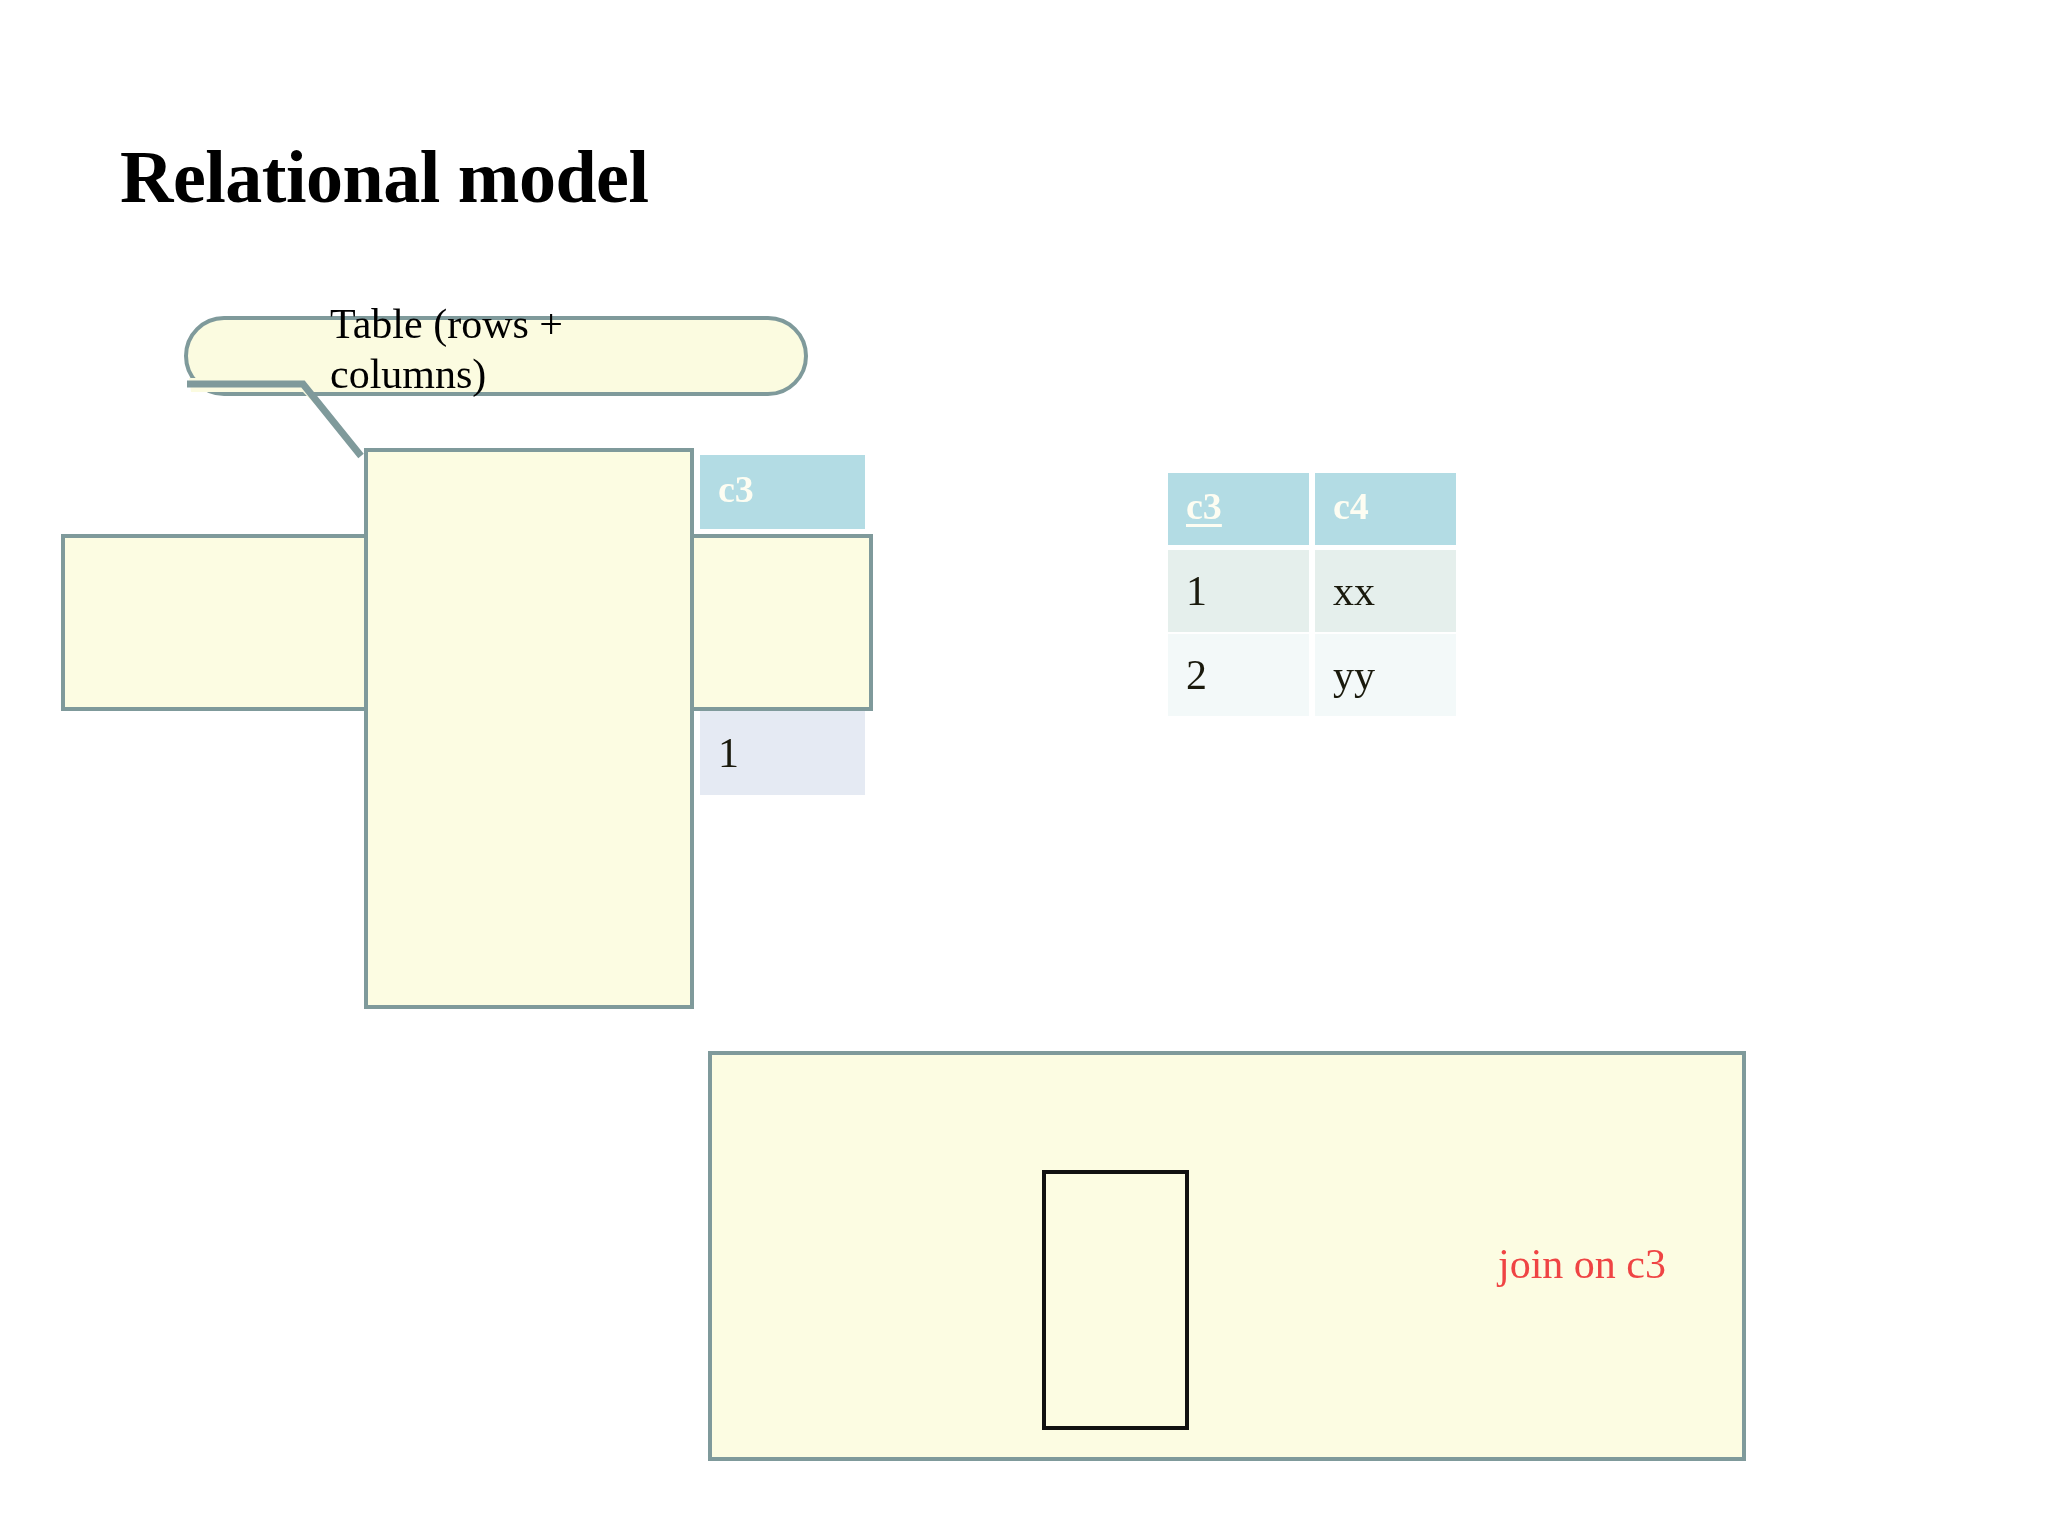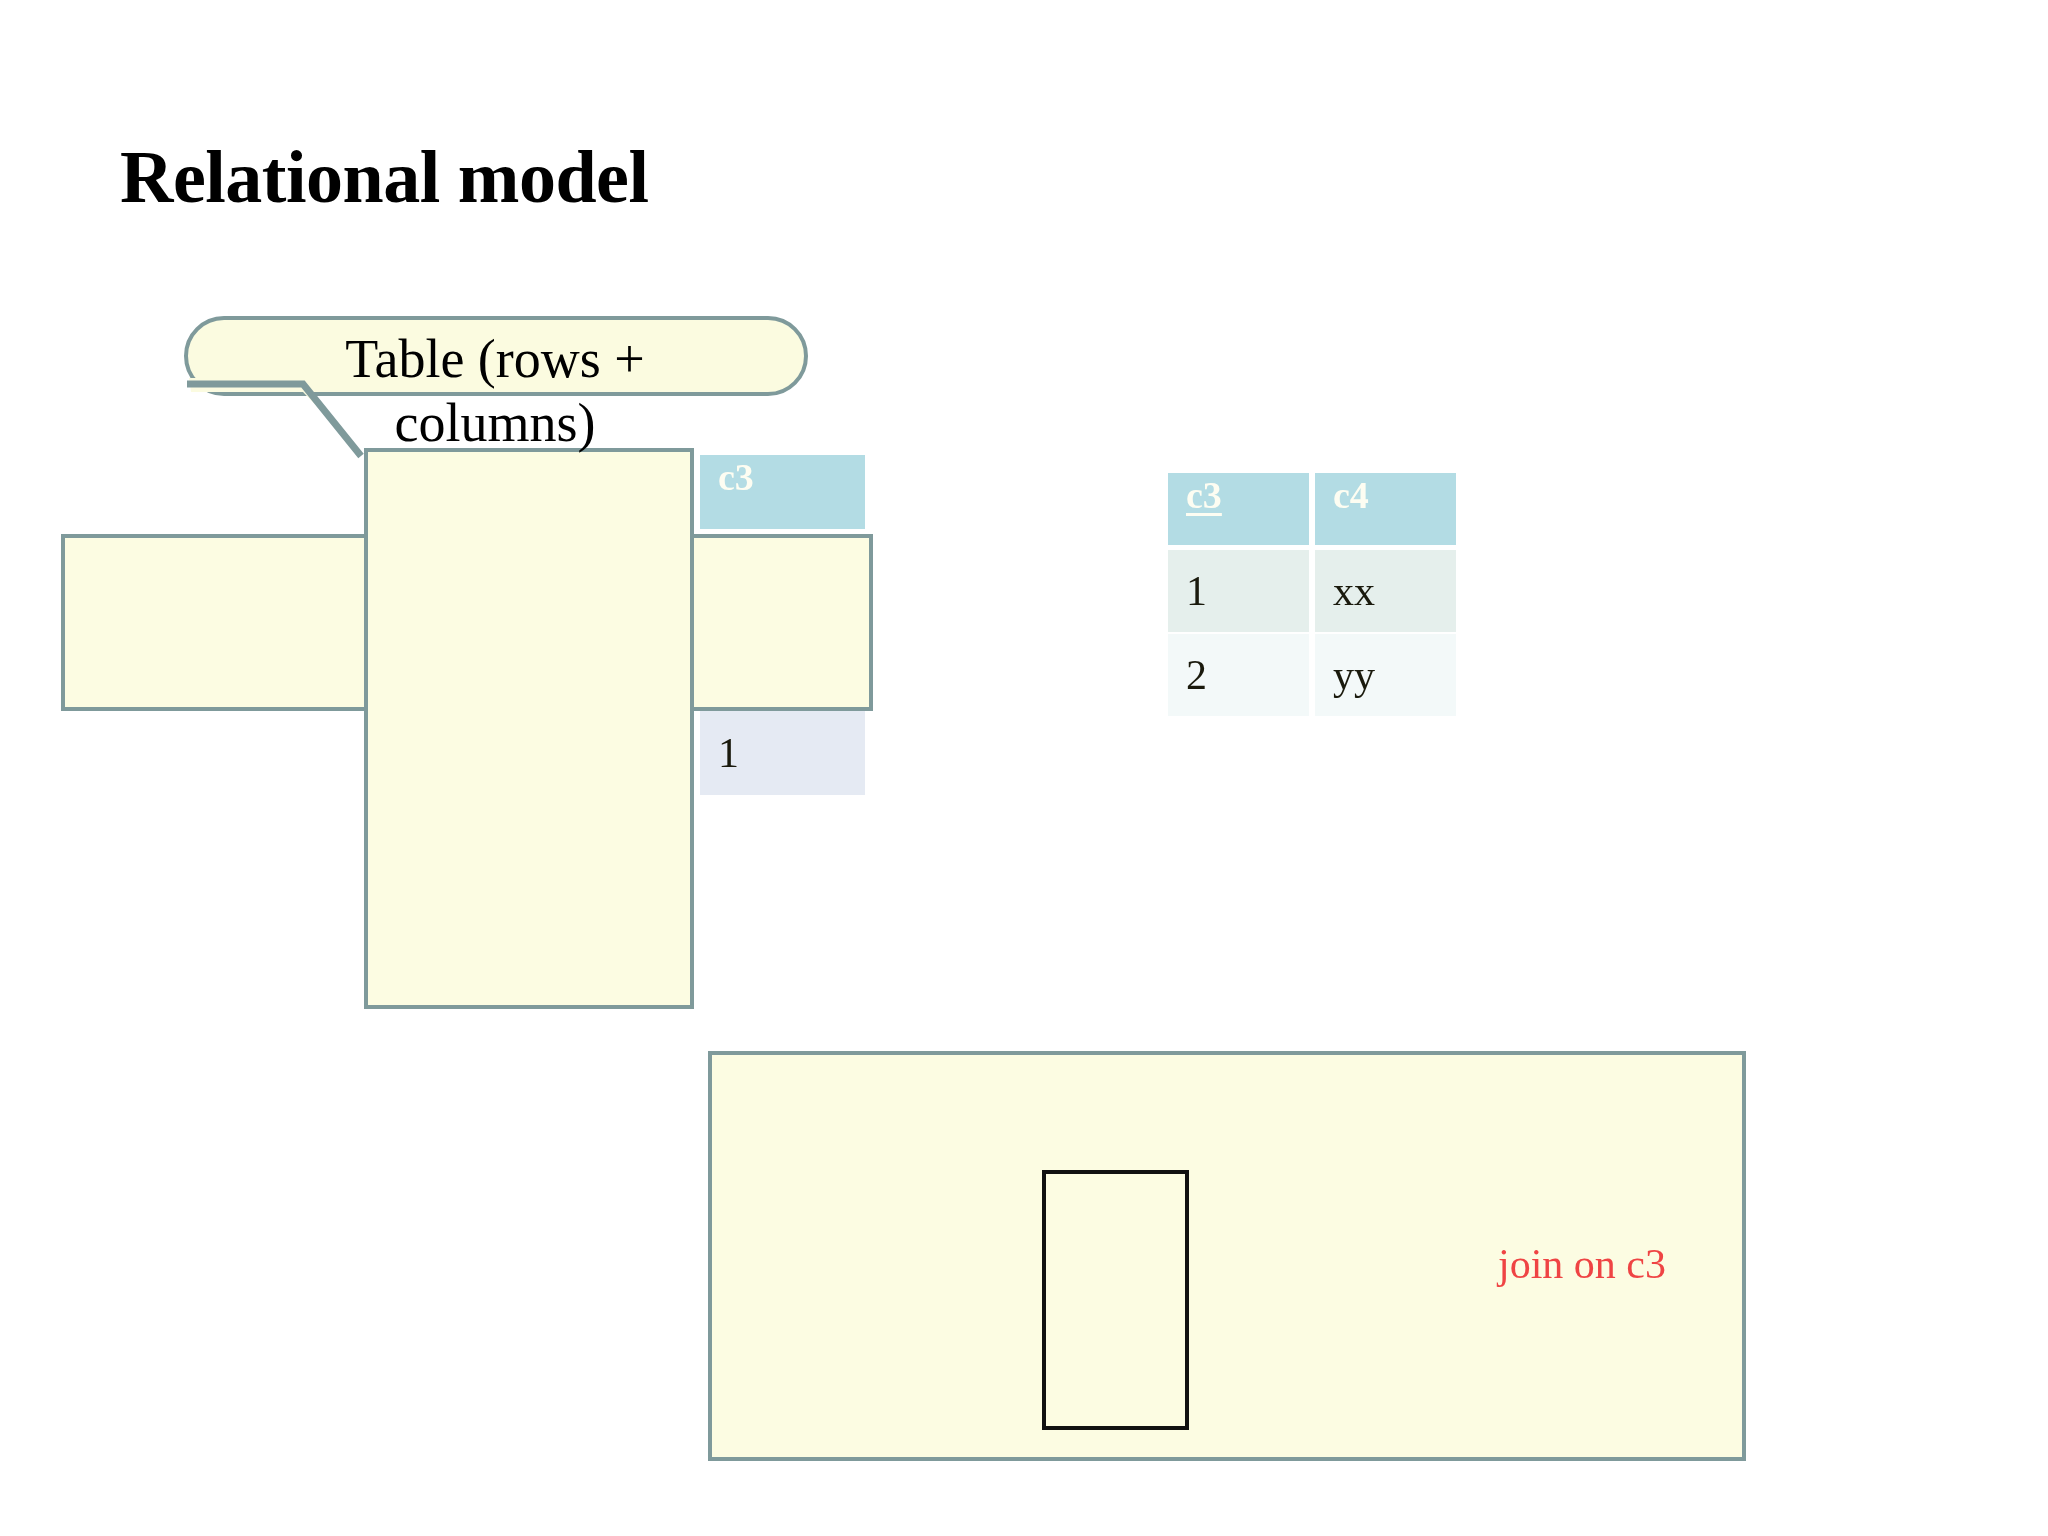--- a/index.html
+++ b/index.html
@@ -46,42 +46,41 @@
     top: 376px;
     width: 200px;
     height: 82px;
     overflow: visible;
   }
   #callout-text {
     position: absolute;
     left: 330px;
     top: 300px;
     width: 330px;
-    text-align: center;
-    font-size: 54px;
+    text-align: left;
+    font-size: 42px;
     line-height: 1.18;
     color: #000;
     z-index: 6;
-    margin-top: 28px;
   }
 
   
   .cell {
     position: absolute;
     box-sizing: border-box;
     display: flex;
     align-items: center;
     font-size: 42px;
     color: #1a1a0d;
   }
   .hdr {
     font-weight: bold;
     color: #fdfdf2;
     font-size: 38px;
-    align-items: flex-start;
+    align-items: center;
     padding-bottom: 6px;
   }
   .hdr .u { text-decoration: underline; text-underline-offset: 5px; }
   .pad { padding-left: 18px; }
 
   
   .g-hdr  { background: #b6dcc4; }
   .g-hdr2 { background: #b2dcc6; }
   .b-hdr  { background: #b3dce4; }
 

